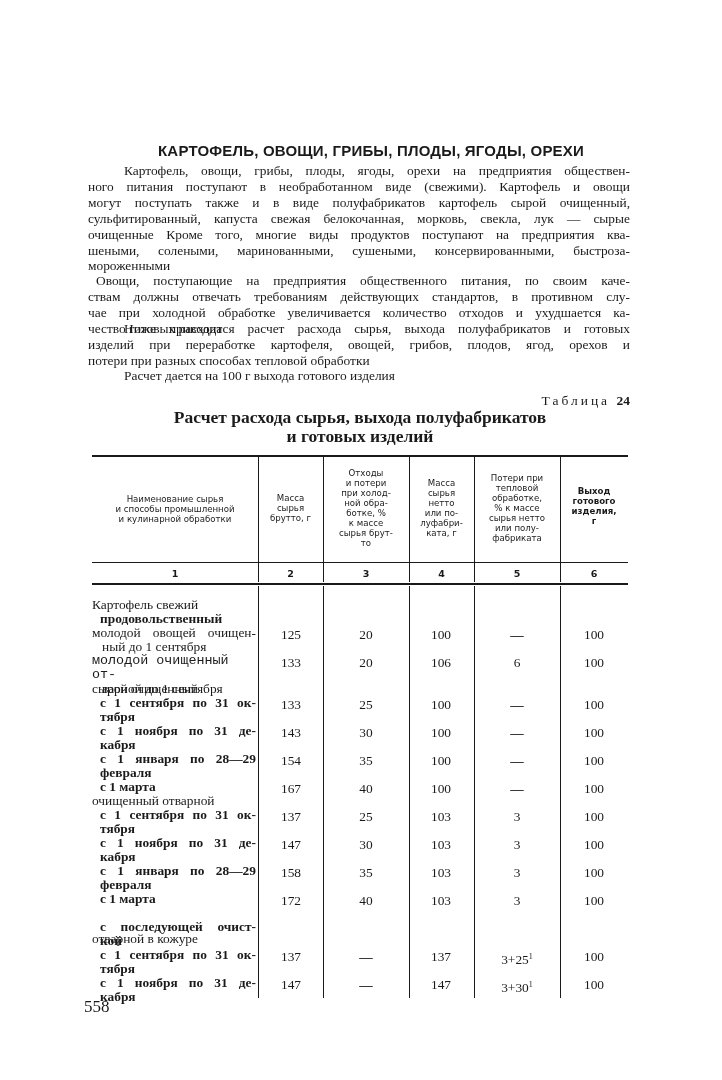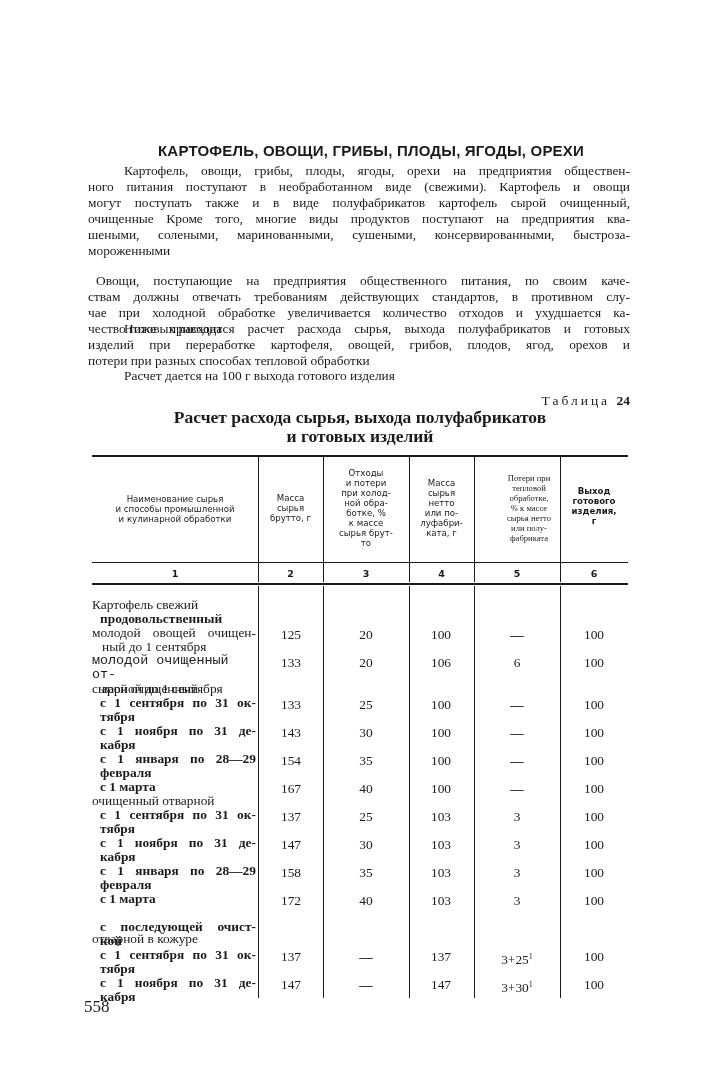--- a/index.html
+++ b/index.html
@@ -44,20 +44,21 @@
 </style>
 </head>
 <body>
 
 <div class="abs section-title">КАРТОФЕЛЬ, ОВОЩИ, ГРИБЫ, ПЛОДЫ, ЯГОДЫ, ОРЕХИ</div>
 
 <div class="abs para" id="para0" style="top:163px;">
     <div style="text-align-last: justify; padding-left: 36px;">Картофель, овощи, грибы, плоды, ягоды, орехи на предприятия обществен-</div>
     <div style="text-align-last: justify;">ного питания поступают в необработанном виде (свежими). Картофель и овощи</div>
     <div style="text-align-last: justify;">могут поступать также и в виде полуфабрикатов  картофель сырой очищенный,</div>
+    <div style="text-align-last: justify;">сульфитированный, капуста свежая белокочанная, морковь, свекла, лук — сырые</div>
     <div style="text-align-last: justify;">очищенные  Кроме того, многие виды продуктов поступают на предприятия ква-</div>
     <div style="text-align-last: justify;">шеными, солеными, маринованными, сушеными, консервированными, быстроза-</div>
     <div style="text-align-last: left;">мороженными</div>
   </div>
 <div class="abs para" id="para1" style="top:273px;">
     <div style="text-align-last: justify; padding-left: 8px;">Овощи, поступающие на предприятия общественного питания, по своим каче-</div>
     <div style="text-align-last: justify;">ствам должны отвечать требованиям действующих стандартов, в противном слу-</div>
     <div style="text-align-last: justify;">чае при холодной обработке увеличивается количество отходов и ухудшается ка-</div>
     <div style="text-align-last: left;">чество готовых расхода</div>
   </div>
@@ -110,21 +111,21 @@
 ботке, %
 к массе
 сырья брут-
 то</div>
     <div class="abs hdr" style="left: 411px; width: 61px; top: 460px; height: 96px; white-space: pre-line;">Масса
 сырья
 нетто
 или по-
 луфабри-
 ката, г</div>
-    <div class="abs hdr" style="left: 488px; width: 82px; top: 460px; height: 96px; white-space: pre-line; font-family: Liberation Serif, serif;">Потери при
+    <div class="abs hdr" style="left: 476px; width: 82px; top: 460px; height: 96px; white-space: pre-line;">Потери при
 тепловой
 обработке,
 % к массе
 сырья нетто
 или полу-
 фабриката</div>
     <div class="abs hdr" style="left: 562px; width: 64px; top: 460px; height: 96px; white-space: pre-line; align-items: flex-start; padding-top: 26px; box-sizing: border-box; font-weight: bold;">Выход
 готового
 изделия,
 г</div>

